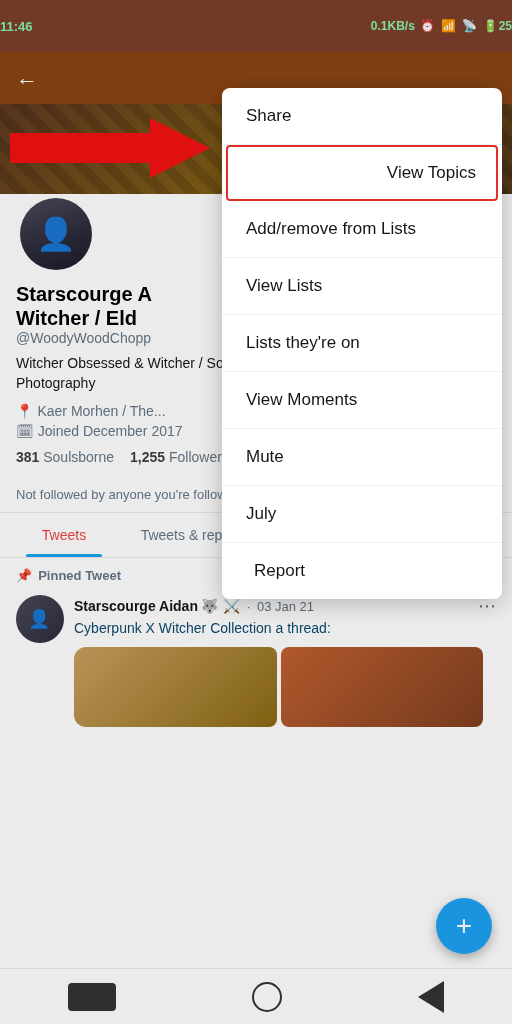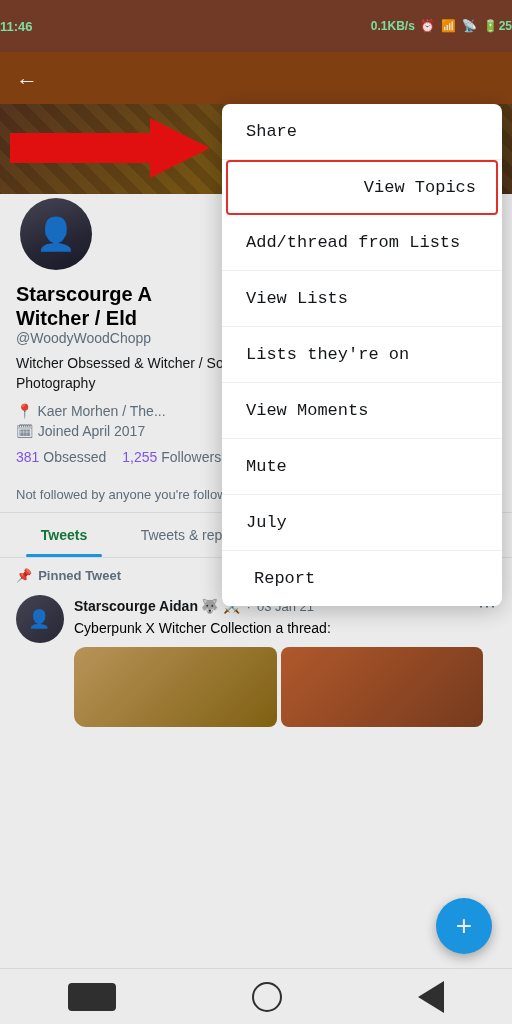--- a/index.html
+++ b/index.html
@@ -126,22 +126,22 @@
       align-items: center;
     }
     .profile-stats {
       display: flex;
       gap: 16px;
       margin-top: 10px;
       font-size: 14px;
       color: #14171a;
     }
     .stat-num {
-      font-weight: 400;
-      color: #8b5cf6;
+      font-weight: 700;
+      color: #404040;
     }
     .stat-label {
       color: #657786;
     }
     .not-followed {
       font-size: 13px;
       color: #657786;
       padding: 10px 16px;
       border-bottom: 1px solid #e6ecf0;
     }
@@ -155,22 +155,22 @@
       flex: 1;
       text-align: center;
       padding: 14px 4px;
       font-size: 14px;
       color: #657786;
       font-weight: 500;
       cursor: pointer;
       position: relative;
     }
     .tab.active {
-      color: #15803d;
-      font-weight: 700;
+      color: #ef4444;
+      font-weight: 400;
     }
     .tab.active::after {
       content: '';
       position: absolute;
       bottom: 0;
       left: 20%;
       width: 60%;
       height: 3px;
       background: #1da1f2;
       border-radius: 2px;
@@ -224,21 +224,21 @@
       color: #657786;
       font-size: 13px;
     }
     .tweet-more {
       margin-left: auto;
       color: #657786;
       font-size: 18px;
     }
     .tweet-text {
       font-size: 14px;
-      color: #000000;
+      color: #0c4a6e;
       line-height: 1.4;
       margin-bottom: 8px;
     }
     .tweet-images {
       display: flex;
       gap: 4px;
       border-radius: 12px;
       overflow: hidden;
     }
     .tweet-img-box {
@@ -317,29 +317,28 @@
       left: 0;
       right: 0;
       bottom: 0;
       background: rgba(0,0,0,0.08);
       z-index: 100;
     }
 
     
     .dropdown-menu {
       position: absolute;
-      top: 104px;
+      top: 88px;
       right: 10px;
       width: 280px;
       background: #fff;
       border-radius: 8px;
       box-shadow: 0 4px 24px rgba(0,0,0,0.25);
       z-index: 200;
       overflow: hidden;
-      font-family: Liberation Mono, monospace;
     }
     .dropdown-item {
       padding: 18px 24px;
       font-size: 17px;
       color: #14171a;
       cursor: pointer;
       border-bottom: 1px solid #f0f0f0;
     }
     .dropdown-item:last-child {
       border-bottom: none;
@@ -396,26 +395,26 @@
     <span>Witcher / Eld</span>
   </div>
   <div class="profile-handle">@WoodyWoodChopp</div>
   <div class="profile-bio">Witcher Obsessed &amp; Witcher / Soulsborne Fanboi" 📷 Witcher, Virtual Photography</div>
   <div class="profile-meta">
     <span>📍</span>
     <span>Kaer Morhen / The...</span>
   </div>
   <div class="profile-meta">
     <span>🗓</span>
-    <span>Joined April 2017</span>
+    <span>Joined December 2017</span>
   </div>
   <div class="profile-stats">
     <span>
       <span class="stat-num">381</span>
-      <span class="stat-label">Obsessed</span>
+      <span class="stat-label">Soulsborne</span>
     </span>
     <span>
       <span class="stat-num">1,255</span>
       <span class="stat-label">Followers</span>
     </span>
   </div>
 </div>
 
 <div class="not-followed">Not followed by anyone you're following</div>
 
@@ -469,20 +468,20 @@
 
 <div class="dropdown-overlay"></div>
 
 <svg class="red-arrow" viewBox="0 0 200 60" xmlns="http://www.w3.org/2000/svg">
   <polygon points="0,15 140,15 140,0 200,30 140,60 140,45 0,45" fill="#e01010"></polygon>
 </svg>
 
 <div class="dropdown-menu">
   <div class="dropdown-item">Share</div>
   <div class="dropdown-item highlighted">View Topics</div>
-  <div class="dropdown-item">Add/thread from Lists</div>
+  <div class="dropdown-item">Add/remove from Lists</div>
   <div class="dropdown-item">View Lists</div>
   <div class="dropdown-item">Lists they're on</div>
   <div class="dropdown-item">View Moments</div>
   <div class="dropdown-item">Mute</div>
   <div class="dropdown-item">July</div>
   <div class="dropdown-item">Report</div>
 </div>
 
 </body></html>

